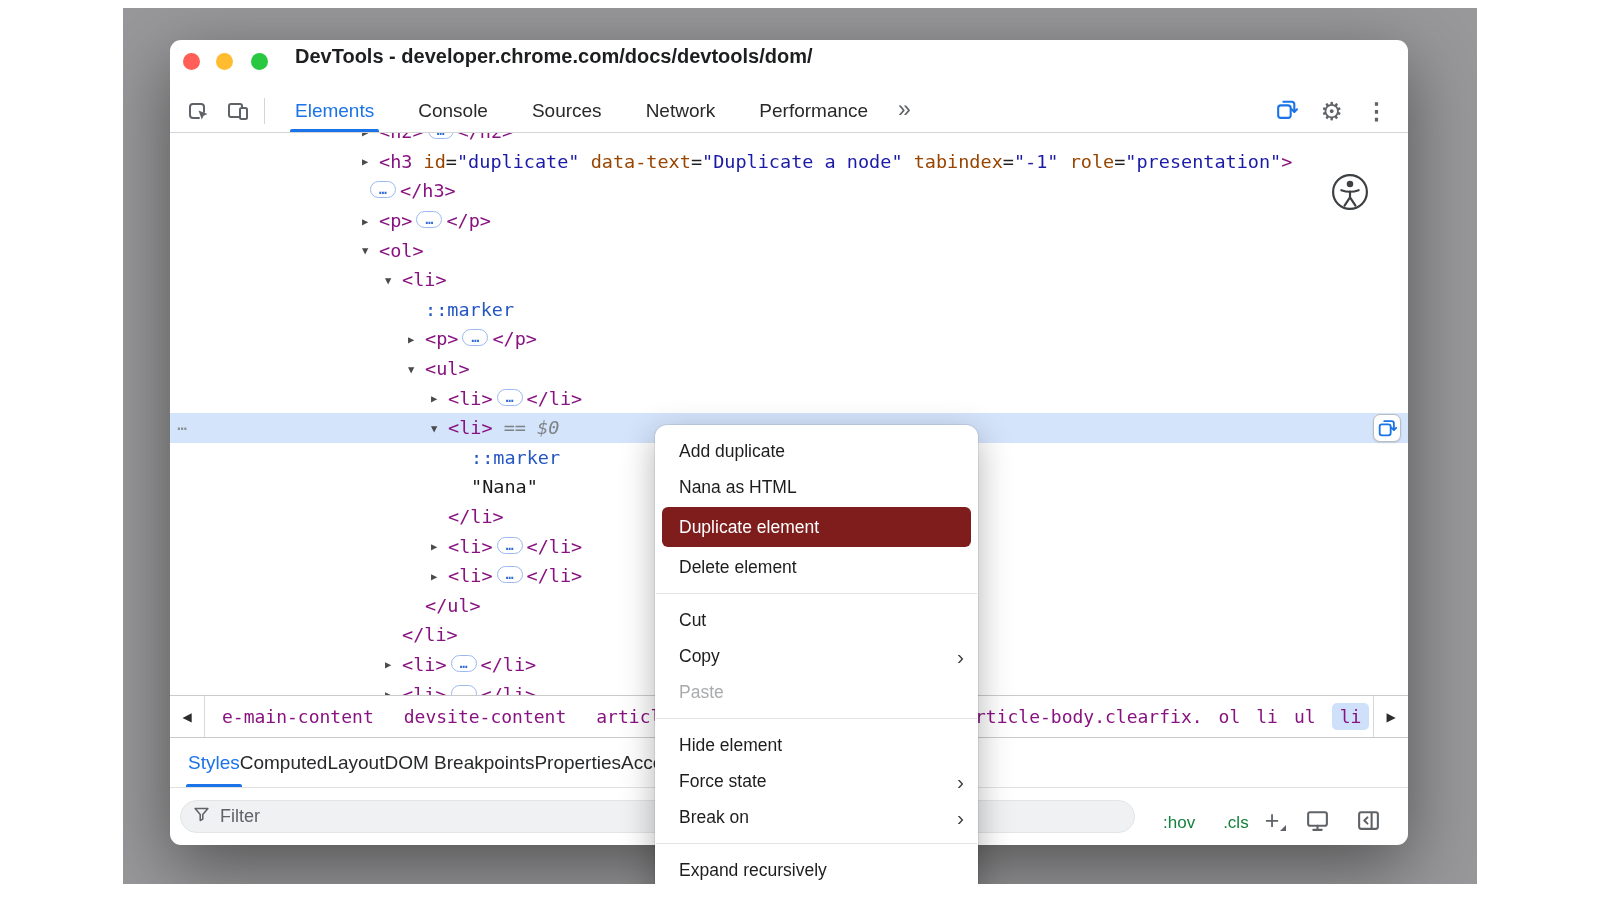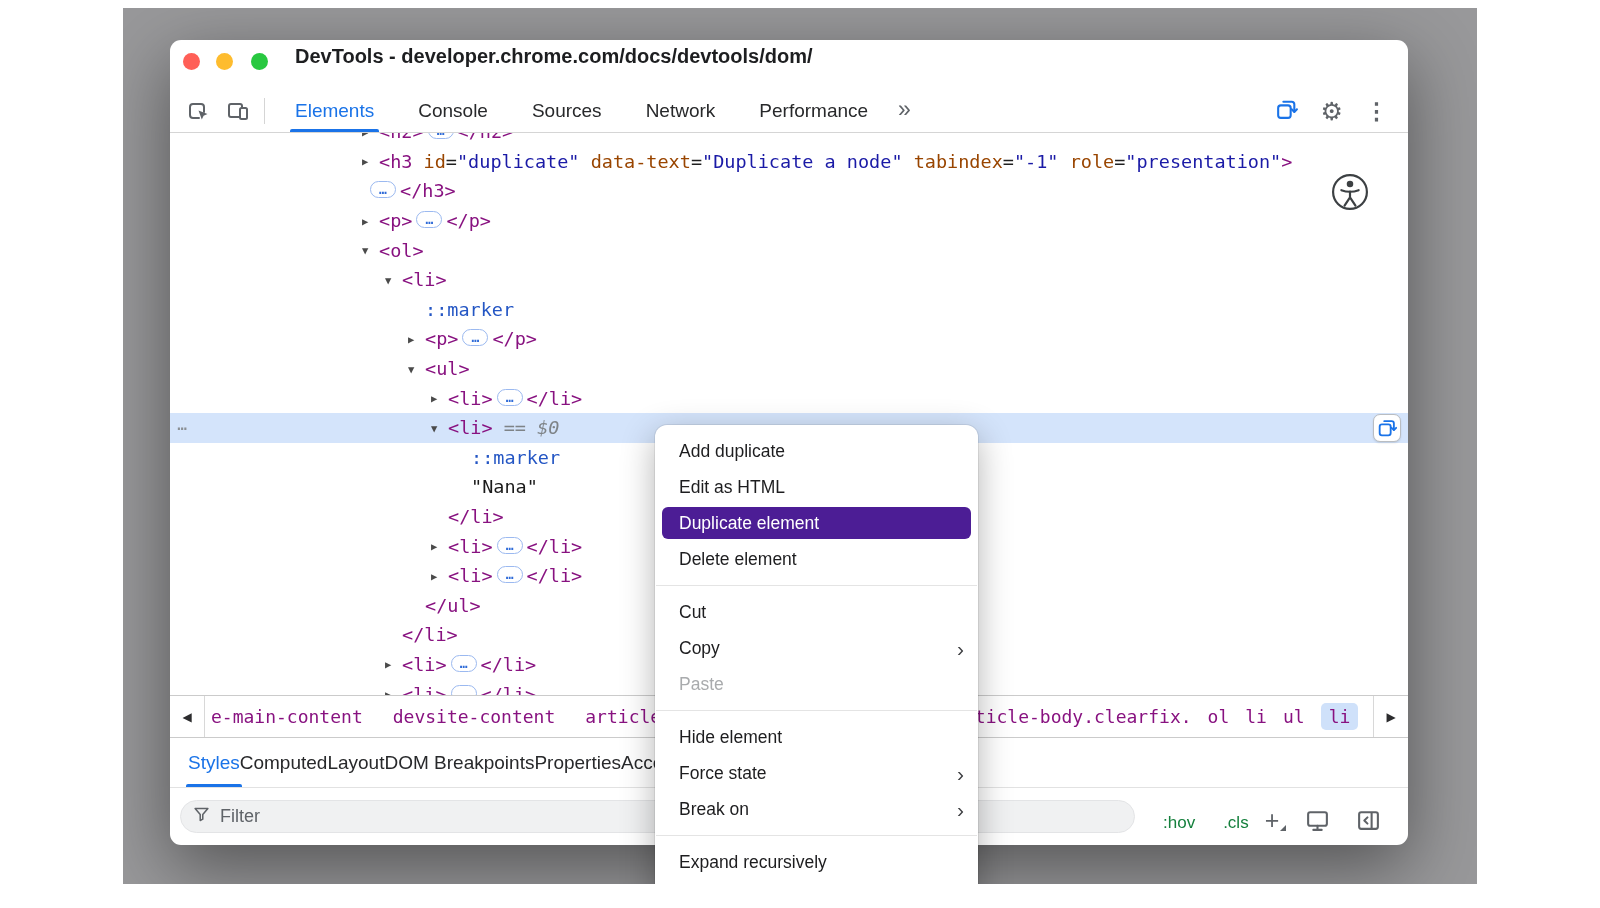--- a/index.html
+++ b/index.html
@@ -43,21 +43,21 @@
 .rowdots{position:absolute;left:7px;color:#8a8f94;font-size:17px;letter-spacing:1px}
 .adorner{position:absolute;right:7px;top:1px;width:28px;height:28px;border:1px solid #b9bdc2;border-radius:7px;background:#fff;display:flex;align-items:center;justify-content:center;box-shadow:0 1px 2px rgba(0,0,0,.12)}
 .a11y{position:absolute;right:38px;top:132px;width:40px;height:40px;z-index:5}
 
 .crumbbar{position:relative;height:43px;border-top:1px solid #cbcbcb;border-bottom:1px solid #cbcbcb;background:#fff}
 .cell{position:absolute;top:0;bottom:0;width:35px;display:flex;align-items:center;justify-content:center;font-size:12px;color:#2c2c2e}
 .cell.l{left:0;border-right:1px solid #d8d8d8}
 .cell.r{right:0;border-left:1px solid #d8d8d8}
 .crumbs{position:absolute;left:36px;right:36px;top:0;bottom:0;display:flex;align-items:center;overflow:hidden;font-family:"DejaVu Sans Mono","Liberation Mono",monospace;font-size:18px;color:#881280;white-space:nowrap}
 .crumb{margin-left:16px;flex:none}
-.crumb:first-child{margin-left:5px}
+.crumb:first-child{margin-left:16px}
 .crumb:nth-child(2),.crumb:nth-child(3){margin-left:30px}
 .crumb:nth-child(4){margin-left:292px}
 .crumb.chip{background:#cfe1fa;border-radius:5px;padding:3px 8px}
 
 .panetabs{position:relative;height:50px;display:flex;align-items:center;border-bottom:1px solid #e2e2e2;padding-left:18px}
 .ptab{position:relative;height:100%;display:flex;align-items:center;font-size:19px;color:#28292b;flex:none;white-space:nowrap}
 .ptab:first-child{margin-left:0}
 .ptab:nth-child(6){}
 .ptab.active{color:#1a73e8}
 .ptab.active::after{content:"";position:absolute;left:-2px;right:-2px;bottom:0;height:3px;background:#1a73e8;border-radius:2px 2px 0 0}
@@ -67,21 +67,21 @@
 .filterpill input{border:none;background:transparent;outline:none;font-size:18px;color:#3c4043;font-family:"Liberation Sans",sans-serif;width:300px}
 .filterpill input::placeholder{color:#5f6368}
 .hovcls{font-size:17px;color:#15803d;margin-left:28px;flex:none}
 .plus{font-size:25px;color:#5f6368;margin-left:16px;line-height:1;position:relative;flex:none}
 .plus::after{content:"";position:absolute;right:-7px;bottom:2px;border-left:6px solid transparent;border-bottom:6px solid #5f6368}
 .frico{margin-left:26px;flex:none}
 .frico svg{display:block}
 
 .ctxmenu{position:absolute;left:485px;top:385px;width:323px;background:#fff;border-radius:12px;box-shadow:0 0 0 1px rgba(0,0,0,.07),0 10px 34px rgba(0,0,0,.3);padding:8px 0;z-index:40}
 .mitem{height:36px;display:flex;align-items:center;padding:0 14px 0 24px;font-size:17.5px;color:#1d1d1f}
-.mitem.hl{background:#4c1d95;color:#fff;border-radius:6px;margin:2px 7px;height:32px;padding-left:17px}
+.mitem.hl{background:#7f1d1d;color:#fff;border-radius:6px;margin:2px 7px;height:40px;padding-left:17px}
 .mitem.dis{color:#a9abad}
 .msub{margin-left:auto;font-size:21px;color:#3f4043;line-height:1}
 .mdiv{height:1px;background:#e4e4e4;margin:8px 1px}
 </style>
 </head>
 <body>
 
 <div class="stage">
   <div class="win">
 
@@ -216,21 +216,21 @@
             <path d="M11 9 l-3 3 3 3" stroke-linecap="round" stroke-linejoin="round"></path>
           </svg>
       </span>
     </div>
 
     <div class="ctxmenu" id="ctxmenu">
         <div class="mitem">
           <span>Add duplicate</span>
         </div>
         <div class="mitem">
-          <span>Edit as HTML</span>
+          <span>Nana as HTML</span>
         </div>
         <div class="mitem hl">
           <span>Duplicate element</span>
         </div>
         <div class="mitem">
           <span>Delete element</span>
         </div>
         <div class="mdiv"></div>
         <div class="mitem">
           <span>Cut</span>

